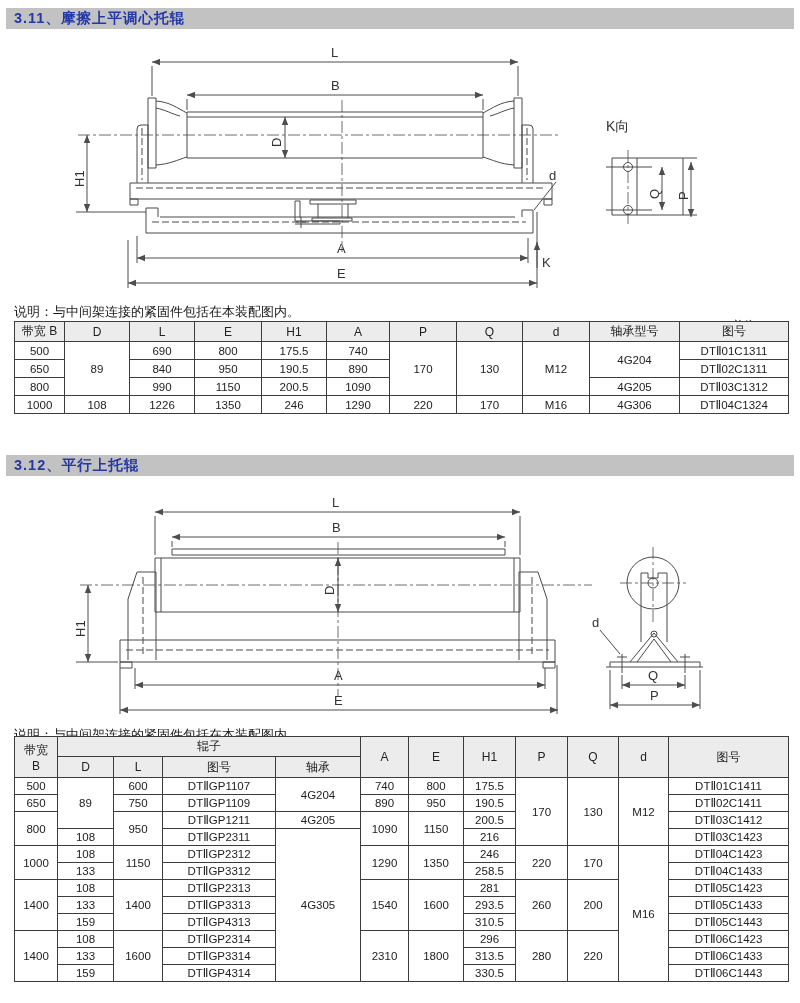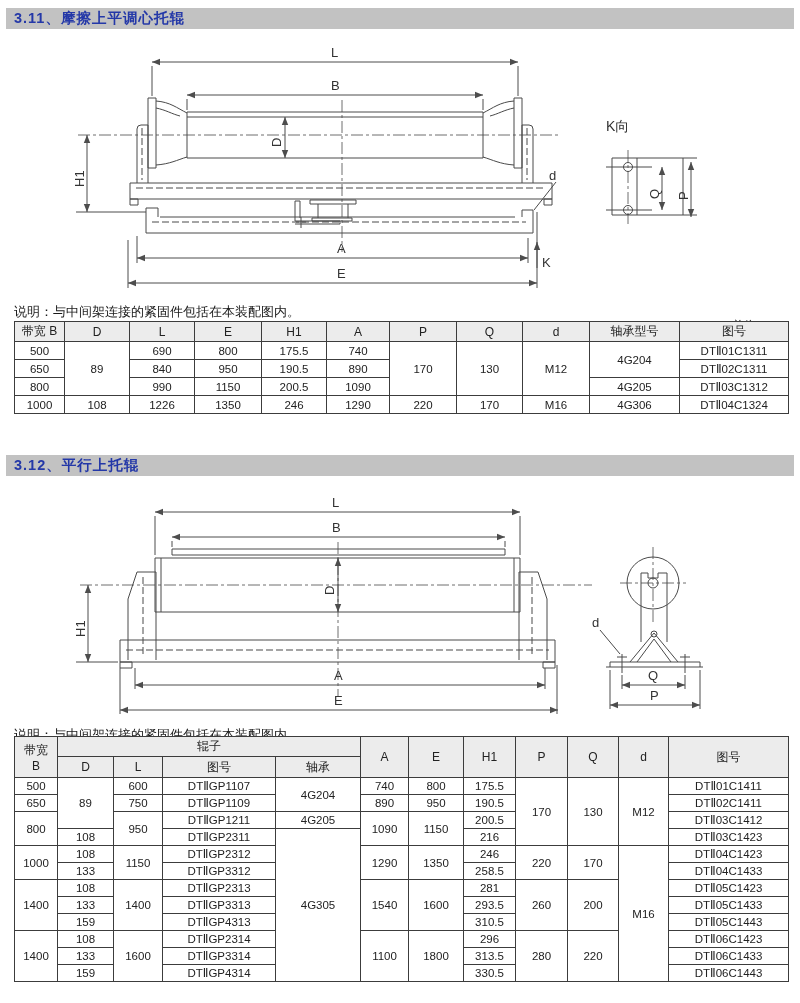--- a/index.html
+++ b/index.html
@@ -356,21 +356,21 @@
         <td>159</td>
         <td>DTⅡGP4313</td>
         <td>310.5</td>
         <td>DTⅡ05C1443</td>
       </tr>
       <tr>
         <td rowspan="3">1400</td>
         <td>108</td>
         <td rowspan="3">1600</td>
         <td>DTⅡGP2314</td>
-        <td rowspan="3">1100</td>
+        <td rowspan="3">2310</td>
         <td rowspan="3">1800</td>
         <td>296</td>
         <td rowspan="3">280</td>
         <td rowspan="3">220</td>
         <td>DTⅡ06C1423</td>
       </tr>
       <tr>
         <td>133</td>
         <td>DTⅡGP3314</td>
         <td>313.5</td>

